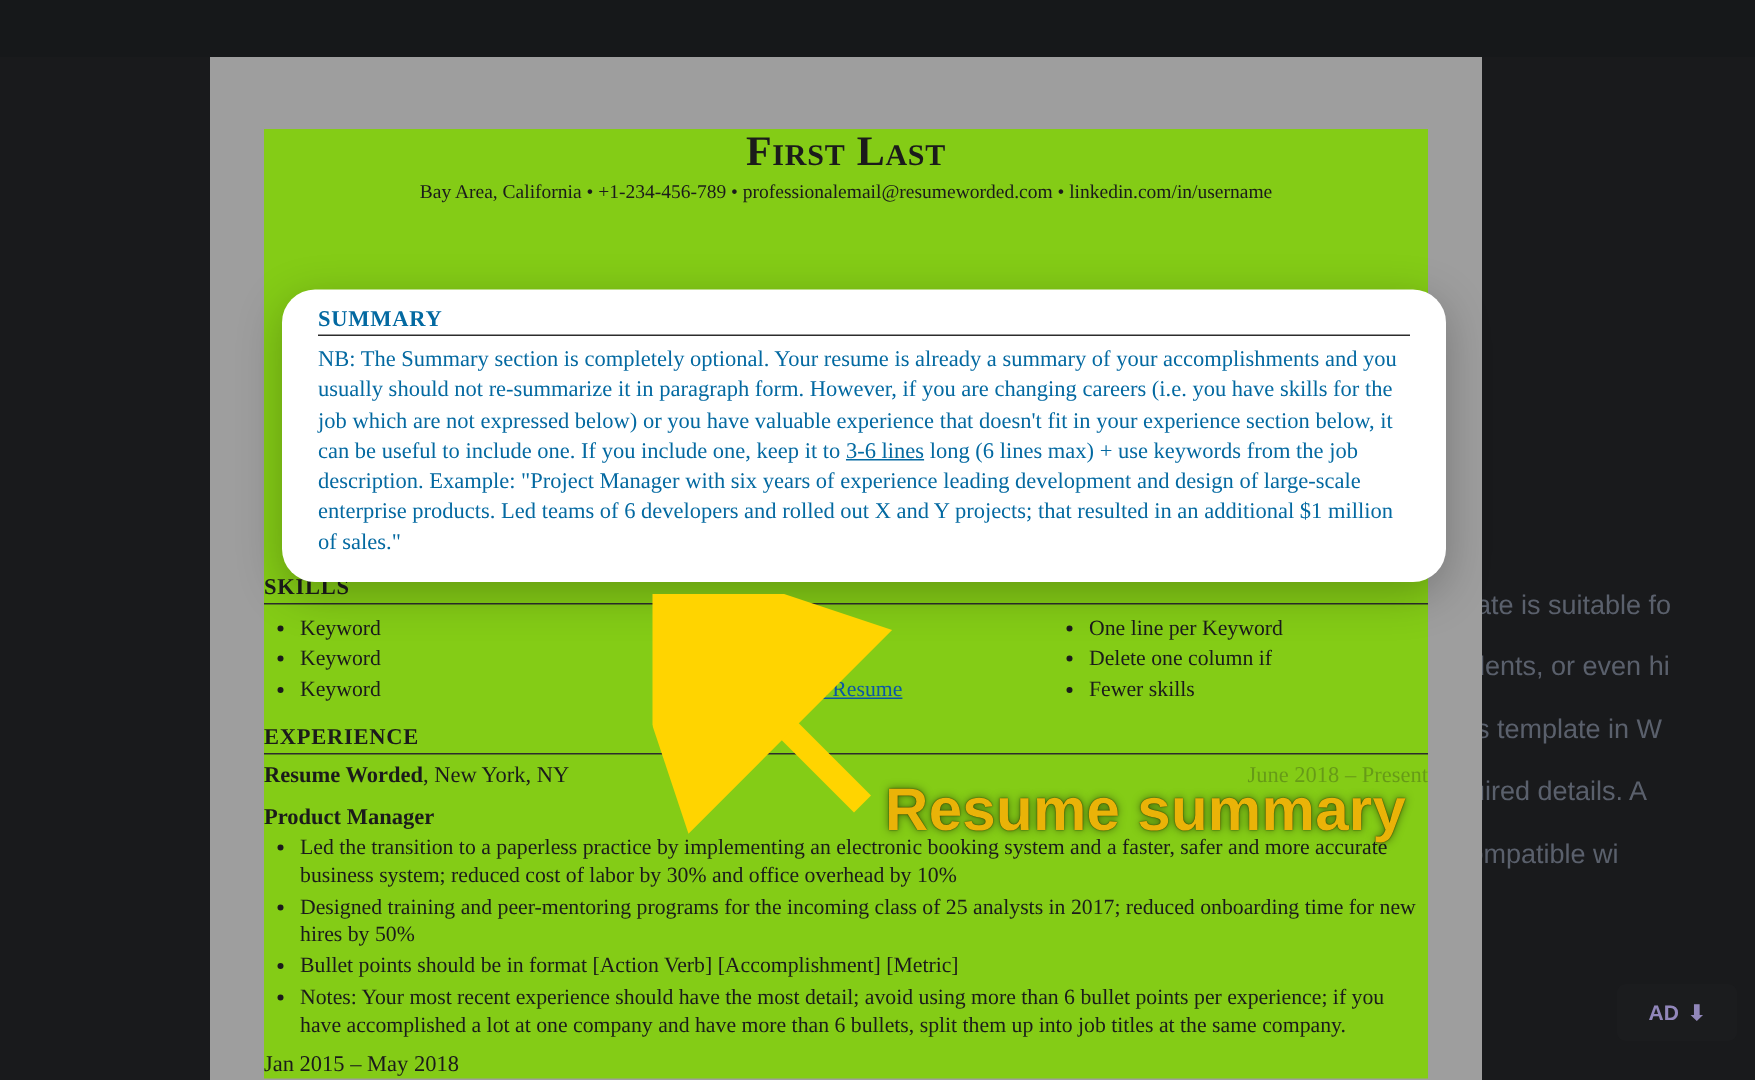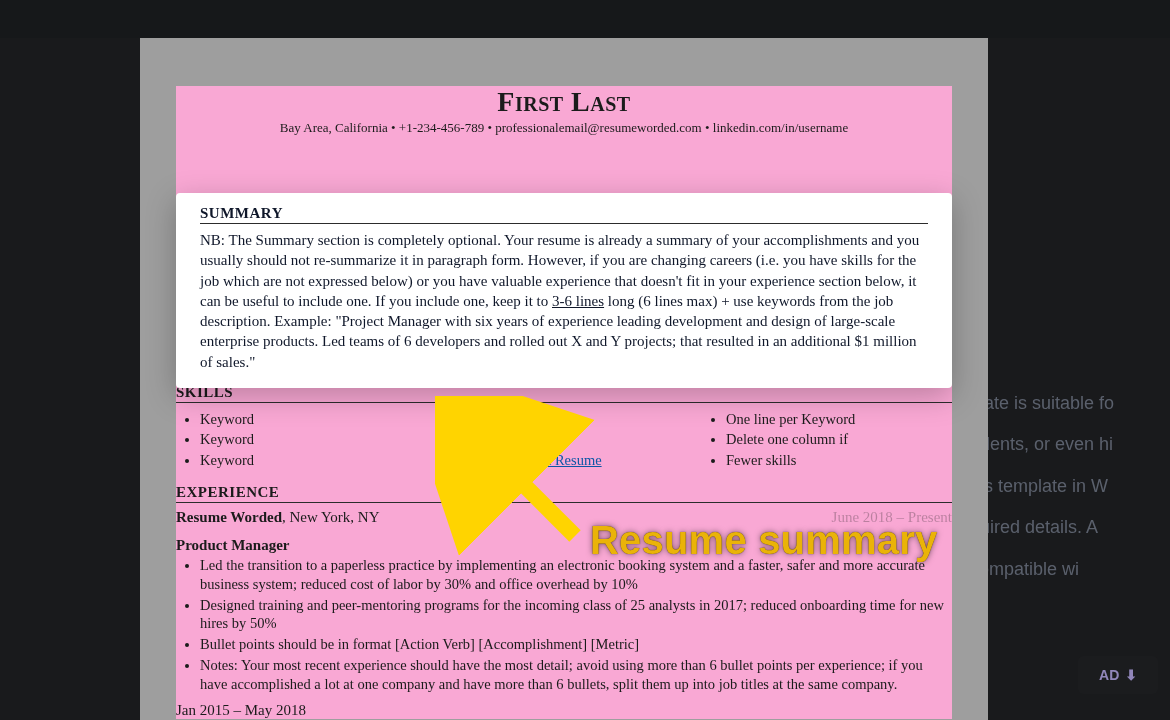--- a/index.html
+++ b/index.html
@@ -2,41 +2,41 @@
 <html><head>
 <meta charset="utf-8">
 <style>
   html,body{margin:0;padding:0;width:1170px;height:720px;overflow:hidden;font-family:Georgia,'Times New Roman',serif;background:#000;}
   .topbar{width:100%;height:38px;background:#16181a;}
   .stage{position:absolute;top:38px;left:0;width:1170px;height:682px;background:#191a1c;}
   .side-big{position:absolute;right:0;top:345px;width:200px;color:#6b7280;font-family:-apple-system,Arial,sans-serif;font-size:18px;line-height:2.3;opacity:.8;text-align:left;}
   .dl-btn{position:absolute;right:12px;top:618px;width:80px;height:38px;background:#1d1e20;color:#c4b5fd;border-radius:6px;font-family:Arial,sans-serif;font-weight:700;font-size:14px;display:flex;align-items:center;justify-content:center;gap:6px;opacity:.7;}
   
   .frame{position:absolute;left:140px;top:0;width:848px;height:720px;background:#9e9e9e;}
-  .page{position:absolute;left:36px;top:48px;width:776px;background:#f9a8d4;color:#1b1b1b;}
+  .page{position:absolute;left:36px;top:48px;width:776px;background:#84cc16;color:#1b1b1b;}
   .name{text-align:center;font-variant:small-caps;font-weight:700;font-size:28px;letter-spacing:.5px;margin-bottom:2px;}
   .contact{text-align:center;font-size:13px;margin-bottom:14px;}
   .section-title{font-weight:700;font-size:15px;letter-spacing:.5px;margin-top:8px;margin-bottom:1px;}
   .rule{border:none;border-top:1px solid #2c2c2c;margin:1px 0 6px 0;}
   .body-text{font-size:15px;line-height:1.35;}
   .u{text-decoration:underline;}
   .link{color:#0b57a6;text-decoration:underline;}
   
   .skills{display:flex;gap:13px;margin-top:2px;}
   .skills ul{margin:0;padding-left:24px;font-size:14.5px;line-height:1.4;}
   .skills .col{flex:1;}
   
   .job-head{display:flex;justify-content:space-between;font-size:15px;margin-top:4px;}
   .job-head .left{font-weight:400;}
   .job-head .left b{font-weight:700;}
   .job-title{font-weight:700;font-size:15px;margin-top:11px;}
   .bullets{margin:2px 0 8px 0;padding-left:24px;font-size:14.5px;line-height:1.3;}
   .bullets li{margin-bottom:2px;}
   
-  .hl-card{position:absolute;left:176px;top:155px;width:776px;background:#fff;border-radius:4px;padding:12px 24px 16px 24px;box-sizing:border-box;box-shadow:0 8px 30px rgba(0,0,0,.25);color:#0f172a;}
+  .hl-card{position:absolute;left:188px;top:155px;width:776px;background:#fff;border-radius:22px;padding:12px 24px 16px 24px;box-sizing:border-box;box-shadow:0 8px 30px rgba(0,0,0,.25);color:#0369a1;}
   .hl-card .section-title{margin-top:0;}
   
   .arrow{position:absolute;left:435px;top:358px;pointer-events:none;}
   .anno{position:absolute;left:590px;top:480px;font-family:-apple-system,'Helvetica Neue',Arial,sans-serif;font-weight:700;font-size:40px;color:#eab308;text-shadow:0 0 6px rgba(0,0,0,.5),0 0 1px rgba(0,0,0,.8);letter-spacing:.2px;}
 </style>
 </head>
 <body>
 
 <div class="topbar"></div>
 

